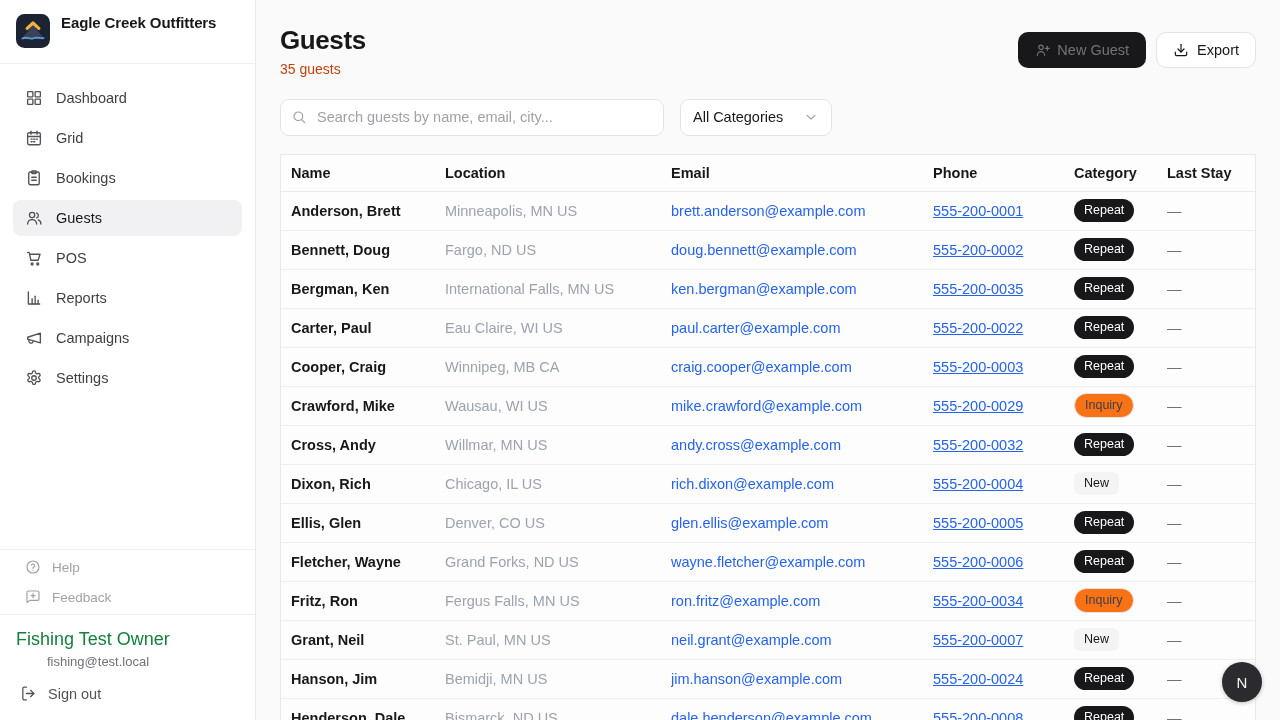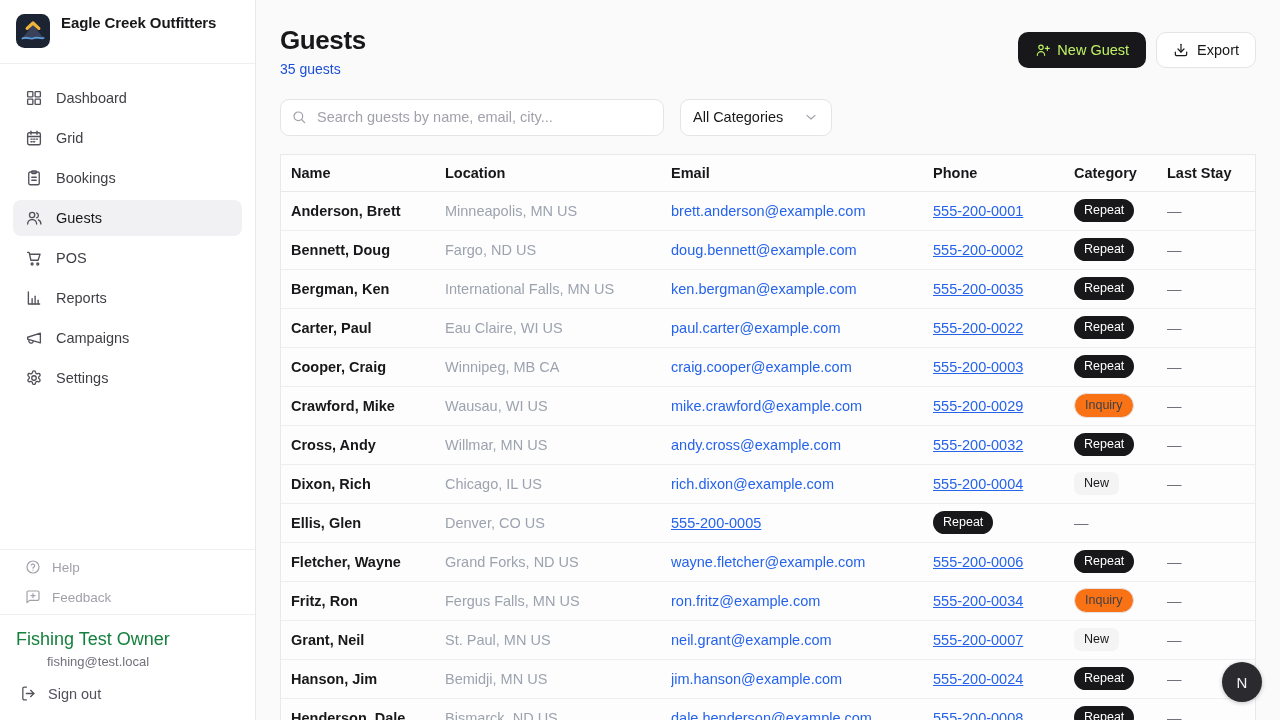--- a/index.html
+++ b/index.html
@@ -39,28 +39,28 @@
   .user-email { font-size:13px; color:#71717a; margin-top:4px;margin-left:31px; }
   .signout {
     display:flex; align-items:center; gap:11px; margin-top:16px; padding:0 4px;
     font-size:14.5px; color:#52525b; cursor:pointer;
   }
 
   
   .main { flex:1; position:relative; padding:26px 24px 0 24px; }
   .page-header { display:flex; justify-content:space-between; align-items:flex-start; }
   .page-title { font-size:26px; font-weight:800; color:#18181b; letter-spacing:-0.4px; line-height:1.1; }
-  .page-subtitle { font-size:14px; color:#1d4ed8; margin-top:6px; }
+  .page-subtitle { font-size:14px; color:#c2410c; margin-top:6px; }
   .header-actions { display:flex; gap:10px; margin-top:6px; }
   .btn {
     display:inline-flex; align-items:center; gap:8px; height:36px; padding:0 16px;
     border-radius:10px; font-size:14.5px; font-weight:500; cursor:pointer; border:1px solid transparent;
     font-family:"Liberation Sans", sans-serif;
   }
-  .btn-dark { background:#18181b; color:#bef264;gap:6px; }
+  .btn-dark { background:#18181b; color:#737373;gap:6px; }
   .btn-light { background:#ffffff; color:#18181b; border-color:#e4e4e7; }
 
   .filter-row { display:flex; gap:16px; margin-top:22px; }
   .search-wrap { position:relative; width:384px; }
   .search-wrap .icon { position:absolute; left:11px; top:10px; color:#a1a1aa; }
   .search-input {
     width:100%; height:37px; border:1px solid #e4e4e7; border-radius:9px; background:#fff;
     padding:0 12px 0 36px; font-size:14.5px; color:#18181b; outline:none;
     font-family:"Liberation Sans", sans-serif;
   }
@@ -372,20 +372,21 @@
           <div class="cell c-name">Dixon, Rich</div>
           <div class="cell c-loc">Chicago, IL US</div>
           <div class="cell c-email"><a href="#">rich.dixon@example.com</a></div>
           <div class="cell c-phone"><a href="#">555-200-0004</a></div>
           <div class="cell c-cat"><span class="pill pill-light">New</span></div>
           <div class="cell c-last">—</div>
         </div>
         <div class="t-row">
           <div class="cell c-name">Ellis, Glen</div>
           <div class="cell c-loc">Denver, CO US</div>
+          <div class="cell c-email"><a href="#">glen.ellis@example.com</a></div>
           <div class="cell c-phone"><a href="#">555-200-0005</a></div>
           <div class="cell c-cat"><span class="pill pill-dark">Repeat</span></div>
           <div class="cell c-last">—</div>
         </div>
         <div class="t-row">
           <div class="cell c-name">Fletcher, Wayne</div>
           <div class="cell c-loc">Grand Forks, ND US</div>
           <div class="cell c-email"><a href="#">wayne.fletcher@example.com</a></div>
           <div class="cell c-phone"><a href="#">555-200-0006</a></div>
           <div class="cell c-cat"><span class="pill pill-dark">Repeat</span></div>

